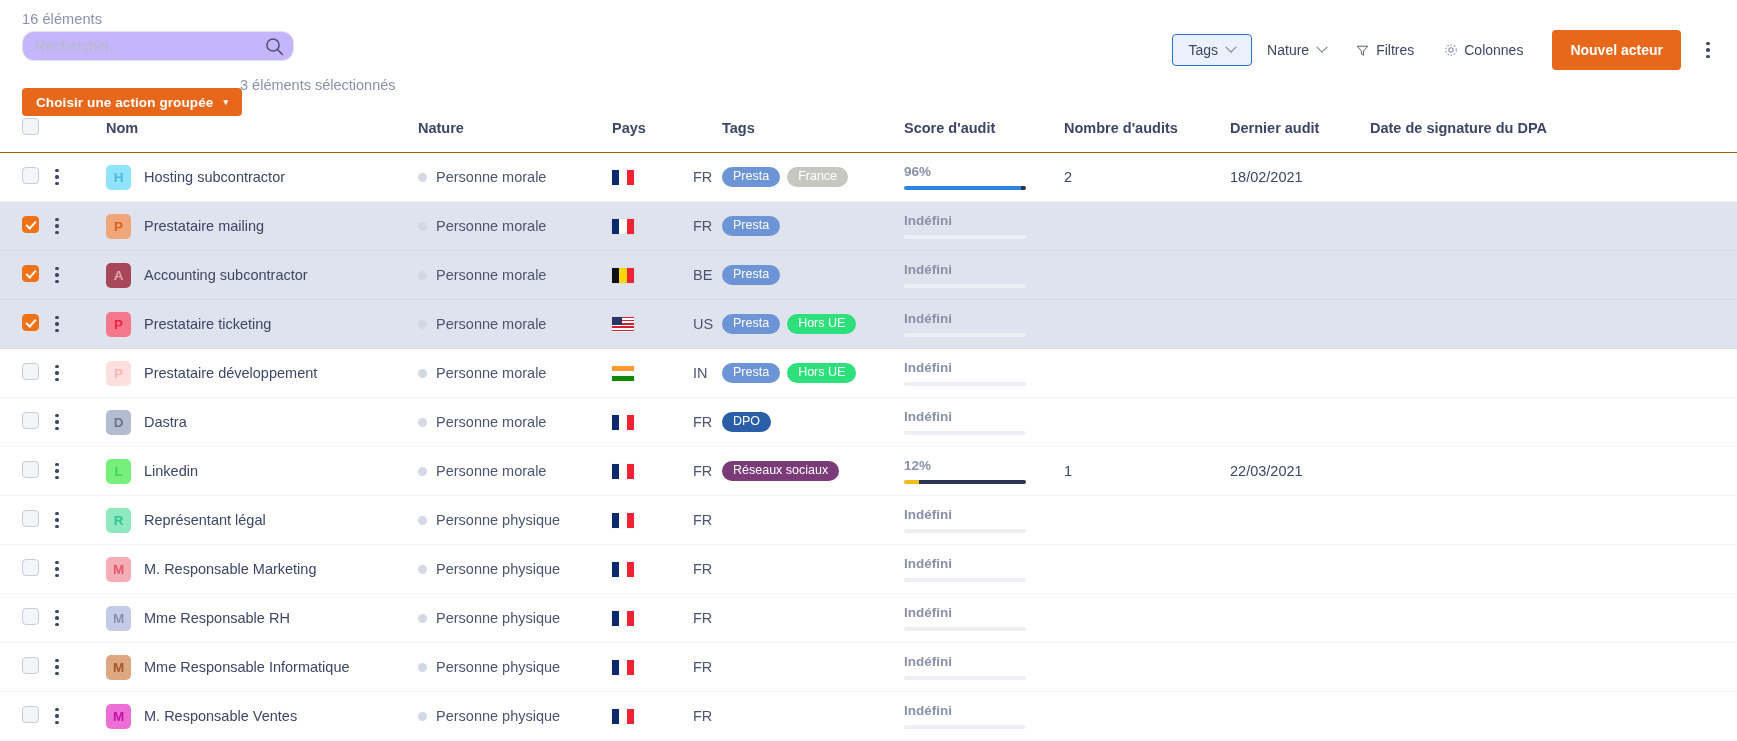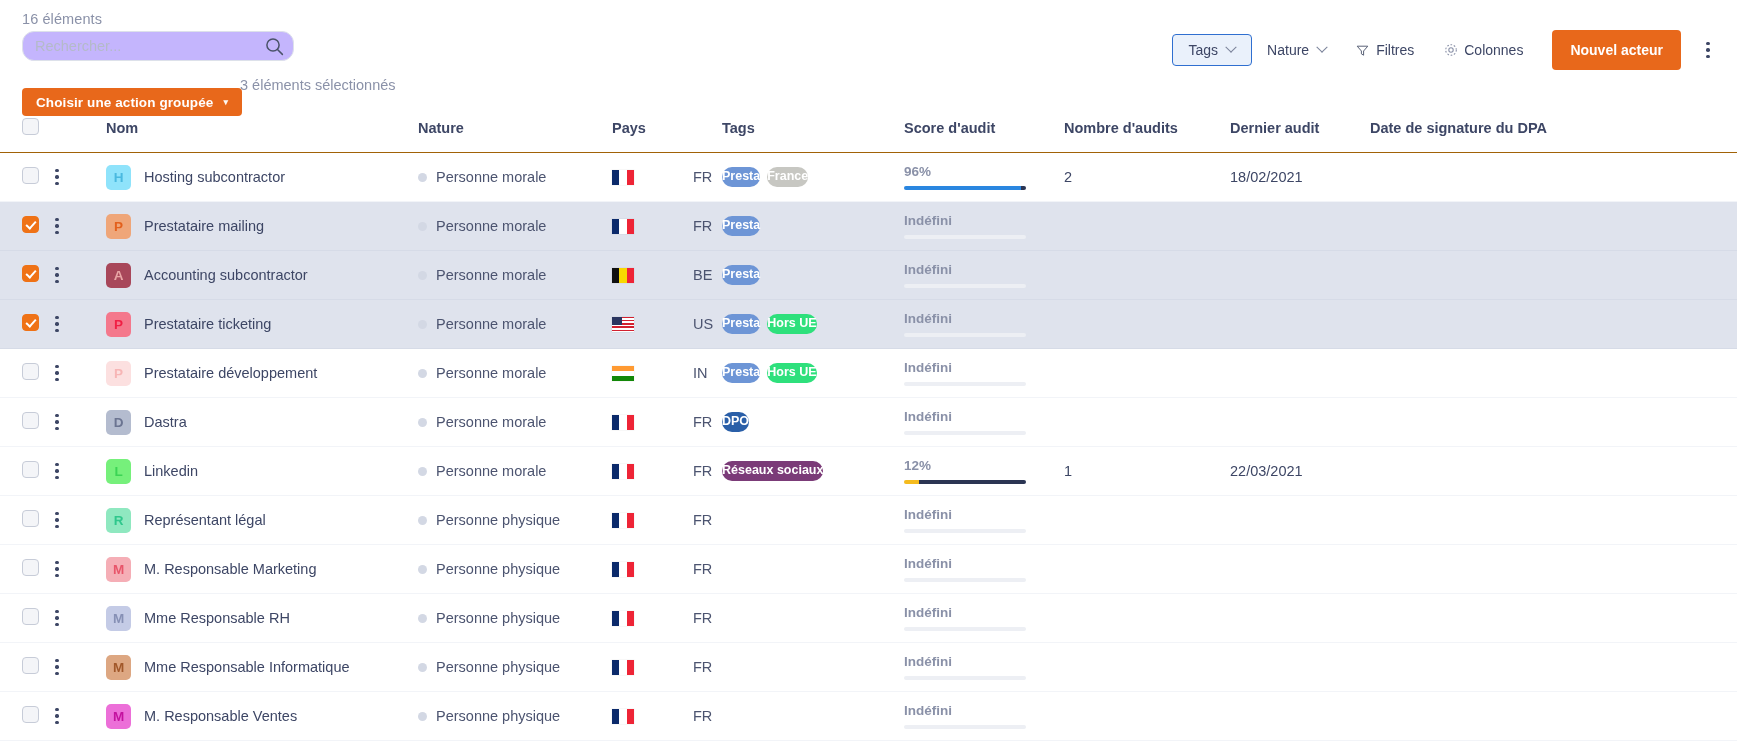--- a/index.html
+++ b/index.html
@@ -217,23 +217,23 @@
   .flag.us .gap { height: 1.65px; background:#fff; width:100%; flex:none; }
   .flag.us .canton {
     position: absolute; left:0; top:0; width: 10px; height: 8px;
     background: #2a3560; flex:none;
   }
   .pcode { color: #4c5470; font-size: 14.5px; margin-left: 47px; }
 
   .tagcell { display: flex; align-items: center; gap: 7px; flex-wrap: nowrap; }
   .tag {
     border-radius: 11px;
-    padding: 3px 0 4px;
+    padding: 3px 11px 4px;
     font-size: 12.5px;
-    font-weight: bold;
+    font-weight: normal;
     color: #ffffff;
     white-space: nowrap;
     line-height: 1.1;
   }
 
   .scorecell { width: 122px; }
   .scorelabel { font-size: 13.5px; color: #8a91a8; margin-bottom: 7px; font-weight: bold; }
   .bar {
     width: 122px; height: 3.5px;
     background: #e9ecf3;

